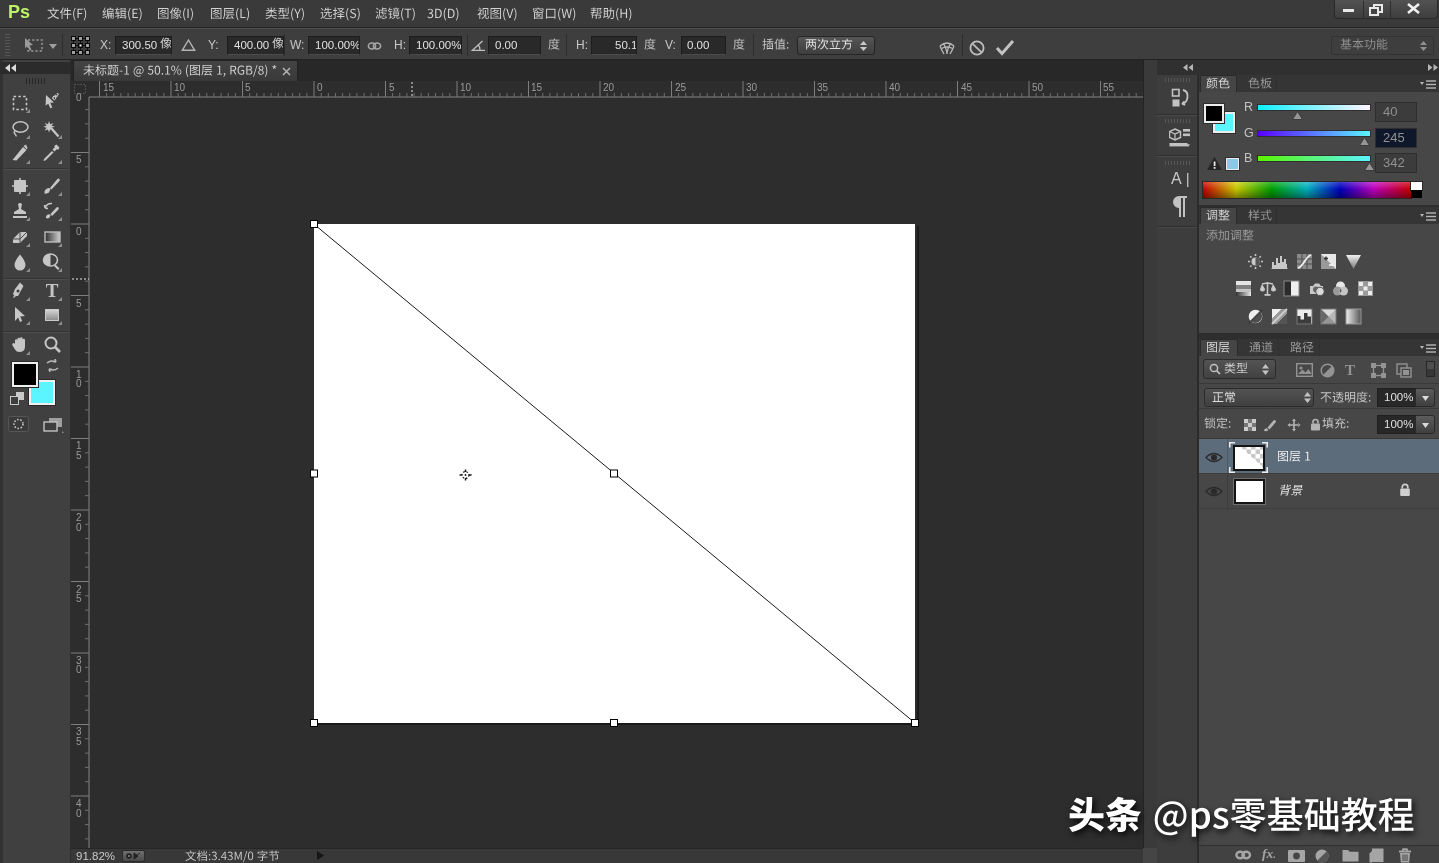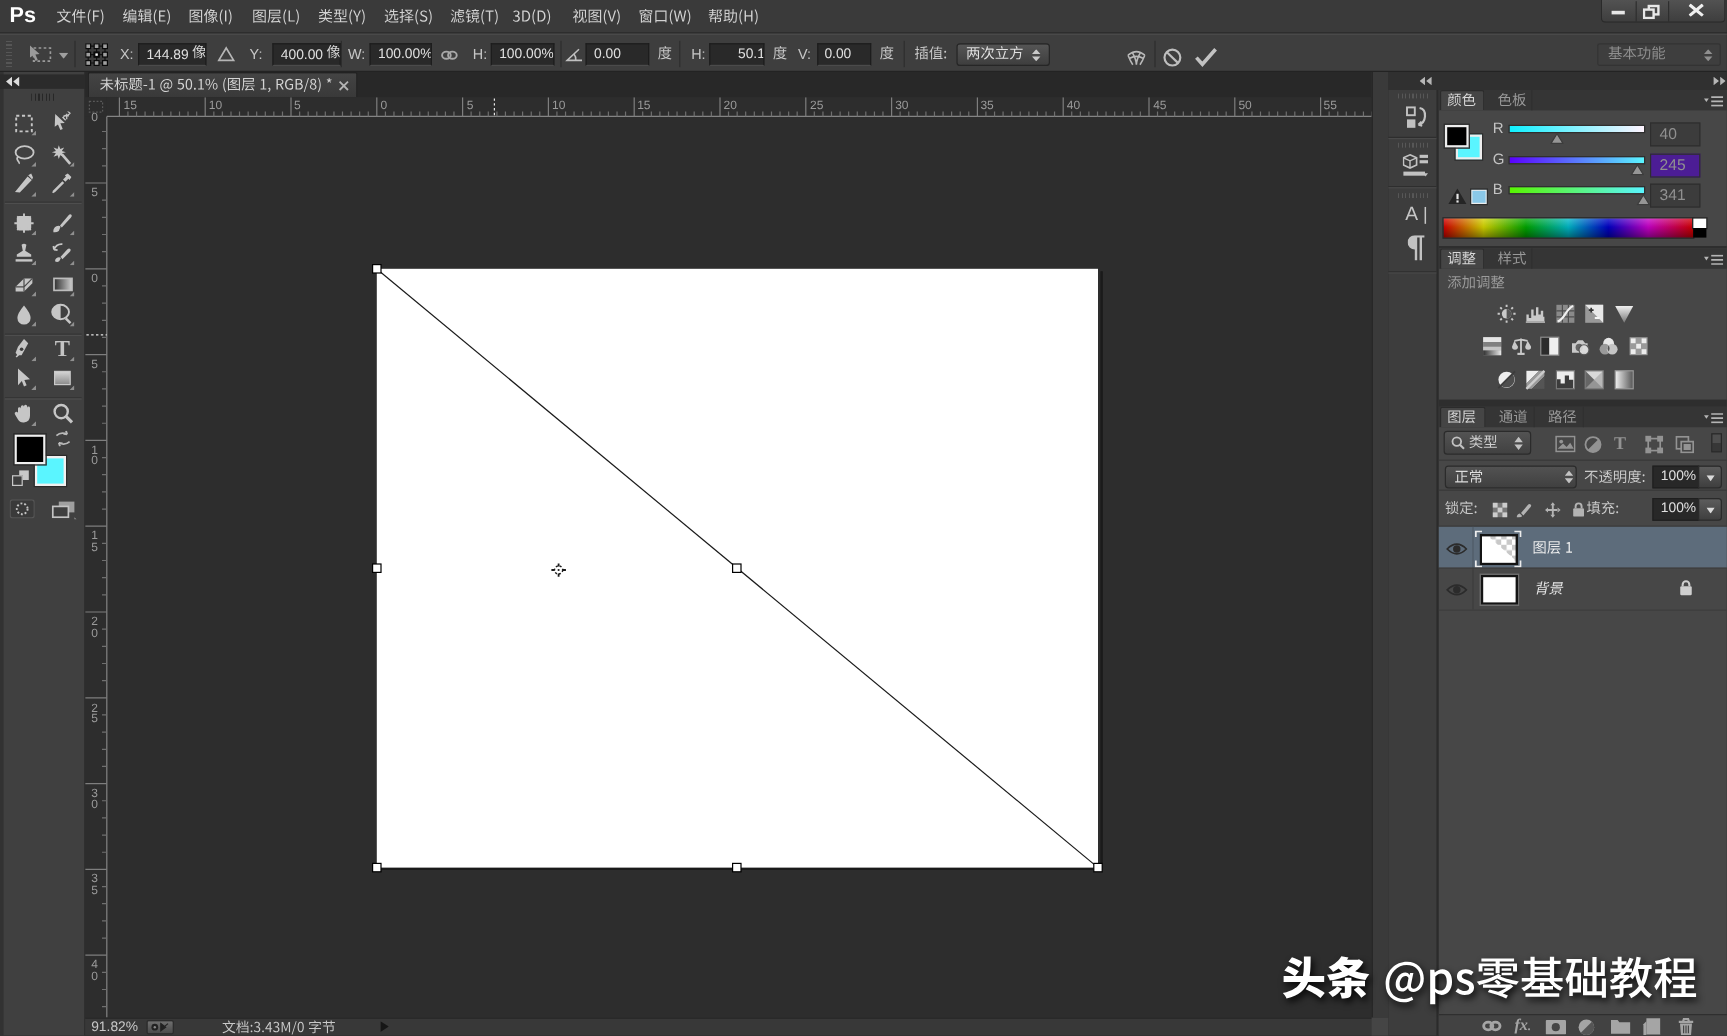--- a/index.html
+++ b/index.html
@@ -4,21 +4,21 @@
 html,body{width:1439px;height:863px;overflow:hidden;background:#2c2c2c;
 font-family:"Liberation Sans",sans-serif;-webkit-font-smoothing:antialiased}
 .a{position:absolute}
 .fld{position:absolute;background:#292929;border:1px solid #1d1d1d;border-bottom-color:#4b4b4b;
 color:#e0e0e0;font-size:11.5px;overflow:hidden;white-space:nowrap}
 .lbl{position:absolute;color:#c6c6c6;font-size:12px}
 svg{display:block}
 </style></head><body>
 <div class="a" style="left:0;top:0;width:1439px;height:28px;background:#3a3a3a"></div>
 <div class="a" style="left:0;top:27px;width:1439px;height:1px;background:#252525"></div>
-<div class="a" style="left:8px;top:2px;color:#ffffff;font-size:18px;font-weight:bold;letter-spacing:0px">Ps</div>
+<div class="a" style="left:8px;top:2px;color:#bef264;font-size:18px;font-weight:bold;letter-spacing:0px">Ps</div>
 <div style="position:absolute;left:47px;top:7px;">
     <svg width="41" height="16" style="display:block;overflow:visible">
       <path transform="translate(0,11.00) scale(0.01250,-0.01250)" d="M423 823C453 774 485 707 497 666L580 693C566 734 531 799 501 847ZM50 664V590H206C265 438 344 307 447 200C337 108 202 40 36 -7C51 -25 75 -60 83 -78C250 -24 389 48 502 146C615 46 751 -28 915 -73C928 -52 950 -20 967 -4C807 36 671 107 560 201C661 304 738 432 796 590H954V664ZM504 253C410 348 336 462 284 590H711C661 455 592 344 504 253Z M1317 341V268H1604V-80H1679V268H1953V341H1679V562H1909V635H1679V828H1604V635H1470C1483 680 1494 728 1504 775L1432 790C1409 659 1367 530 1309 447C1327 438 1359 420 1373 409C1400 451 1425 504 1446 562H1604V341ZM1268 836C1214 685 1126 535 1032 437C1045 420 1067 381 1075 363C1107 397 1137 437 1167 480V-78H1239V597C1277 667 1311 741 1339 815Z M2239 -196 2295 -171C2209 -29 2168 141 2168 311C2168 480 2209 649 2295 792L2239 818C2147 668 2092 507 2092 311C2092 114 2147 -47 2239 -196Z M2439 0H2531V329H2811V407H2531V655H2861V733H2439Z M2989 -196C3081 -47 3136 114 3136 311C3136 507 3081 668 2989 818L2932 792C3018 649 3061 480 3061 311C3061 141 3018 -29 2932 -171Z" fill="#d2d2d2"></path>
     </svg>
   </div>
 <div style="position:absolute;left:102px;top:7px;">
     <svg width="41" height="16" style="display:block;overflow:visible">
       <path transform="translate(0,11.00) scale(0.01250,-0.01250)" d="M40 54 58 -15C140 18 245 61 346 103L332 163C223 121 114 79 40 54ZM61 423C75 430 98 435 205 450C167 386 132 335 116 316C87 278 66 252 45 248C53 230 64 196 68 182C87 194 118 204 339 255C336 271 333 298 334 317L167 282C238 374 307 486 364 597L303 632C286 593 265 554 245 517L133 505C190 593 246 706 287 815L215 840C179 719 112 587 91 554C71 520 55 496 38 491C46 473 57 438 61 423ZM624 350V202H541V350ZM675 350H746V202H675ZM481 412V-72H541V143H624V-47H675V143H746V-46H797V143H871V-7C871 -14 868 -16 861 -17C854 -17 836 -17 814 -16C822 -32 829 -56 831 -73C867 -73 890 -71 908 -62C926 -52 930 -35 930 -8V413L871 412ZM797 350H871V202H797ZM605 826C621 798 637 762 648 732H414V515C414 361 405 139 314 -21C329 -28 360 -50 372 -63C465 99 482 335 483 498H920V732H729C717 765 697 811 675 846ZM483 668H850V561H483Z M1551 751H1819V650H1551ZM1482 808V594H1892V808ZM1081 332C1089 340 1119 346 1153 346H1244V202L1040 167L1056 94L1244 132V-76H1313V146L1427 169L1423 234L1313 214V346H1405V414H1313V568H1244V414H1148C1176 483 1204 565 1228 650H1412V722H1247C1255 756 1263 791 1269 825L1196 840C1191 801 1183 761 1174 722H1047V650H1157C1136 570 1115 504 1105 479C1088 435 1075 403 1058 398C1066 380 1077 346 1081 332ZM1815 472V386H1560V472ZM1400 76 1412 8 1815 40V-80H1885V46L1959 52L1960 115L1885 110V472H1953V535H1423V472H1491V82ZM1815 329V242H1560V329ZM1815 185V105L1560 86V185Z M2239 -196 2295 -171C2209 -29 2168 141 2168 311C2168 480 2209 649 2295 792L2239 818C2147 668 2092 507 2092 311C2092 114 2147 -47 2239 -196Z M2439 0H2872V79H2531V346H2809V425H2531V655H2861V733H2439Z M3026 -196C3118 -47 3173 114 3173 311C3173 507 3118 668 3026 818L2969 792C3055 649 3098 480 3098 311C3098 141 3055 -29 2969 -171Z" fill="#d2d2d2"></path>
     </svg>
   </div>
@@ -107,21 +107,21 @@
     <rect x="7.5" y="0.5" width="4" height="4" fill="#9f9f9f" stroke="#0a0a0a"></rect>
     <rect x="7.5" y="7.5" width="4" height="4" fill="#9f9f9f" stroke="#0a0a0a"></rect>
     <rect x="7.5" y="14.5" width="4" height="4" fill="#9f9f9f" stroke="#0a0a0a"></rect>
     <rect x="14.5" y="0.5" width="4" height="4" fill="#9f9f9f" stroke="#0a0a0a"></rect>
     <rect x="14.5" y="7.5" width="4" height="4" fill="#9f9f9f" stroke="#0a0a0a"></rect>
     <rect x="14.5" y="14.5" width="4" height="4" fill="#9f9f9f" stroke="#0a0a0a"></rect>
     <rect x="7" y="7" width="5" height="5" fill="#0a0a0a"></rect>
     <rect x="8.5" y="8.5" width="2" height="2" fill="#fff"></rect>
   </svg>
 <div class="lbl" style="left:100px;top:38px">X:</div>
-<div class="fld" style="left:115px;top:36px;width:57px;height:19px;line-height:17px;padding-left:6px"><span>144.89 </span><svg width="25" height="15" style="display:inline-block;vertical-align:-3px;overflow:visible">
+<div class="fld" style="left:115px;top:36px;width:57px;height:19px;line-height:17px;padding-left:6px"><span>300.50 </span><svg width="25" height="15" style="display:inline-block;vertical-align:-3px;overflow:visible">
       <path transform="translate(0,10.56) scale(0.01200,-0.01200)" d="M486 710H666C649 681 628 651 607 629H420C444 656 466 683 486 710ZM487 839C445 755 366 649 256 571C272 561 294 539 305 523C324 537 341 552 358 567V413H513C465 371 394 329 287 296C303 283 321 262 330 249C420 278 486 313 534 350C550 335 564 320 577 303C509 242 384 180 287 151C301 139 319 117 329 102C417 134 530 197 604 260C614 241 622 222 628 204C549 123 402 46 278 10C292 -3 311 -27 322 -44C430 -7 555 63 642 141C651 78 640 24 618 3C604 -14 589 -16 569 -16C552 -16 529 -15 503 -12C514 -31 520 -60 521 -77C544 -79 566 -79 584 -79C619 -79 645 -72 670 -45C713 -4 727 104 694 209L743 232C779 123 841 28 921 -23C932 -5 954 21 970 34C893 76 831 162 798 259C837 279 876 301 909 322L858 370C812 337 738 292 675 260C653 307 621 352 577 387L600 413H898V629H685C714 664 743 703 765 741L721 773L707 769H526L559 826ZM425 571H603C598 542 588 507 563 470H425ZM665 571H829V470H637C655 507 663 542 665 571ZM262 836C209 685 122 535 29 437C43 420 65 381 72 363C102 395 131 433 159 473V-77H230V588C270 660 305 738 333 815Z M1636 86C1721 44 1828 -21 1880 -64L1939 -18C1882 26 1774 87 1691 127ZM1293 128C1233 72 1135 20 1046 -15C1063 -27 1091 -53 1104 -66C1190 -27 1293 36 1362 101ZM1193 294C1211 301 1240 305 1440 316C1349 277 1270 248 1236 237C1176 216 1131 204 1098 201C1104 182 1114 149 1116 135C1143 143 1182 148 1479 165V8C1479 -4 1475 -7 1458 -8C1443 -9 1389 -9 1327 -7C1339 -27 1351 -55 1355 -77C1429 -77 1479 -76 1510 -65C1543 -53 1552 -33 1552 6V169L1801 183C1828 160 1851 137 1867 118L1926 159C1884 206 1797 271 1728 315L1673 279C1694 265 1717 249 1739 233L1328 213C1466 258 1606 316 1740 388L1688 436C1651 415 1610 394 1569 374L1337 362C1391 385 1444 412 1495 444L1471 463H1950V523H1536V588H1844V645H1536V709H1903V767H1536V841H1461V767H1105V709H1461V645H1160V588H1461V523H1054V463H1406C1340 421 1267 388 1243 378C1215 367 1193 360 1173 358C1180 340 1190 308 1193 294Z" fill="#d8d8d8"></path>
     </svg></div>
 <svg class="a" style="left:181px;top:38px" width="15" height="14">
     <path d="M7.5 2 L13.7 12.3 L1.3 12.3 Z" fill="none" stroke="#b5b5b5" stroke-width="1.4"></path>
   </svg>
 <div class="lbl" style="left:208px;top:38px">Y:</div>
 <div class="fld" style="left:227px;top:36px;width:57px;height:19px;line-height:17px;padding-left:6px"><span>400.00 </span><svg width="25" height="15" style="display:inline-block;vertical-align:-3px;overflow:visible">
       <path transform="translate(0,10.56) scale(0.01200,-0.01200)" d="M486 710H666C649 681 628 651 607 629H420C444 656 466 683 486 710ZM487 839C445 755 366 649 256 571C272 561 294 539 305 523C324 537 341 552 358 567V413H513C465 371 394 329 287 296C303 283 321 262 330 249C420 278 486 313 534 350C550 335 564 320 577 303C509 242 384 180 287 151C301 139 319 117 329 102C417 134 530 197 604 260C614 241 622 222 628 204C549 123 402 46 278 10C292 -3 311 -27 322 -44C430 -7 555 63 642 141C651 78 640 24 618 3C604 -14 589 -16 569 -16C552 -16 529 -15 503 -12C514 -31 520 -60 521 -77C544 -79 566 -79 584 -79C619 -79 645 -72 670 -45C713 -4 727 104 694 209L743 232C779 123 841 28 921 -23C932 -5 954 21 970 34C893 76 831 162 798 259C837 279 876 301 909 322L858 370C812 337 738 292 675 260C653 307 621 352 577 387L600 413H898V629H685C714 664 743 703 765 741L721 773L707 769H526L559 826ZM425 571H603C598 542 588 507 563 470H425ZM665 571H829V470H637C655 507 663 542 665 571ZM262 836C209 685 122 535 29 437C43 420 65 381 72 363C102 395 131 433 159 473V-77H230V588C270 660 305 738 333 815Z M1636 86C1721 44 1828 -21 1880 -64L1939 -18C1882 26 1774 87 1691 127ZM1293 128C1233 72 1135 20 1046 -15C1063 -27 1091 -53 1104 -66C1190 -27 1293 36 1362 101ZM1193 294C1211 301 1240 305 1440 316C1349 277 1270 248 1236 237C1176 216 1131 204 1098 201C1104 182 1114 149 1116 135C1143 143 1182 148 1479 165V8C1479 -4 1475 -7 1458 -8C1443 -9 1389 -9 1327 -7C1339 -27 1351 -55 1355 -77C1429 -77 1479 -76 1510 -65C1543 -53 1552 -33 1552 6V169L1801 183C1828 160 1851 137 1867 118L1926 159C1884 206 1797 271 1728 315L1673 279C1694 265 1717 249 1739 233L1328 213C1466 258 1606 316 1740 388L1688 436C1651 415 1610 394 1569 374L1337 362C1391 385 1444 412 1495 444L1471 463H1950V523H1536V588H1844V645H1536V709H1903V767H1536V841H1461V767H1105V709H1461V645H1160V588H1461V523H1054V463H1406C1340 421 1267 388 1243 378C1215 367 1193 360 1173 358C1180 340 1190 308 1193 294Z" fill="#d8d8d8"></path>
     </svg></div>
 <div class="a" style="left:284px;top:34px;width:1px;height:22px;background:#2d2d2d"></div>
@@ -732,27 +732,27 @@
 <svg class="a" style="left:1292px;top:111px" width="11" height="9">
     <path d="M5.5 0.5 L10.5 8.5 L0.5 8.5 Z" fill="#969696" stroke="#3c3c3c"></path>
   </svg>
 <div class="a" style="left:1244px;top:100px;color:#c3c3c3;font-size:12.5px">R</div>
 <div class="a" style="left:1375px;top:102px;width:42px;height:20px;background:#3c3c3c;border:1px solid #2e2e2e;color:#909090;font-size:13px;line-height:18px;padding-left:7px">40</div>
 <div class="a" style="left:1258px;top:130.5px;width:112px;height:5px;background:linear-gradient(to right,#5a00ff,#5af5ff);outline:1px solid #2f2f2f"></div>
 <svg class="a" style="left:1359px;top:136.5px" width="11" height="9">
     <path d="M5.5 0.5 L10.5 8.5 L0.5 8.5 Z" fill="#969696" stroke="#3c3c3c"></path>
   </svg>
 <div class="a" style="left:1244px;top:125.5px;color:#c3c3c3;font-size:12.5px">G</div>
-<div class="a" style="left:1375px;top:127.5px;width:42px;height:20px;background:#4c1d95;border:1px solid #2e2e2e;color:#909090;font-size:13px;line-height:18px;padding-left:7px">245</div>
+<div class="a" style="left:1375px;top:127.5px;width:42px;height:20px;background:#0f172a;border:1px solid #2e2e2e;color:#909090;font-size:13px;line-height:18px;padding-left:7px">245</div>
 <div class="a" style="left:1258px;top:156px;width:112px;height:5px;background:linear-gradient(to right,#58f500,#5af5ff);outline:1px solid #2f2f2f"></div>
 <svg class="a" style="left:1364px;top:162px" width="11" height="9">
     <path d="M5.5 0.5 L10.5 8.5 L0.5 8.5 Z" fill="#969696" stroke="#3c3c3c"></path>
   </svg>
 <div class="a" style="left:1244px;top:151px;color:#c3c3c3;font-size:12.5px">B</div>
-<div class="a" style="left:1375px;top:153px;width:42px;height:20px;background:#3c3c3c;border:1px solid #2e2e2e;color:#909090;font-size:13px;line-height:18px;padding-left:7px">341</div>
+<div class="a" style="left:1375px;top:153px;width:42px;height:20px;background:#3c3c3c;border:1px solid #2e2e2e;color:#909090;font-size:13px;line-height:18px;padding-left:7px">342</div>
 <svg class="a" style="left:1206px;top:156px" width="17" height="15">
     <path d="M8.5 1 L16 14 L1 14 Z" fill="#252525"></path>
     <rect x="7.7" y="5.5" width="1.8" height="4.5" fill="#e8e8e8"></rect>
     <rect x="7.7" y="11" width="1.8" height="1.8" fill="#e8e8e8"></rect>
   </svg>
 <div class="a" style="left:1226px;top:158px;width:13px;height:12px;background:#8ac8e8;border:1.5px solid #ededed;outline:1px solid #2e2e2e"></div>
 <div class="a" style="left:1203px;top:182px;width:208px;height:16px;outline:1px solid #282828;background:linear-gradient(to right,#d40000,#d4d400 16%,#00a800 33%,#00b8c8 50%,#0000c8 66%,#c800c8 82%,#d40000)"></div>
 <div class="a" style="left:1203px;top:182px;width:208px;height:16px;background:linear-gradient(rgba(255,255,255,0.22),rgba(0,0,0,0.08) 45%,rgba(0,0,0,0.42))"></div>
 <div class="a" style="left:1411px;top:182px;width:11px;height:8px;background:#fff;outline:1px solid #282828"></div>
 <div class="a" style="left:1411px;top:190px;width:11px;height:8px;background:#000"></div>

